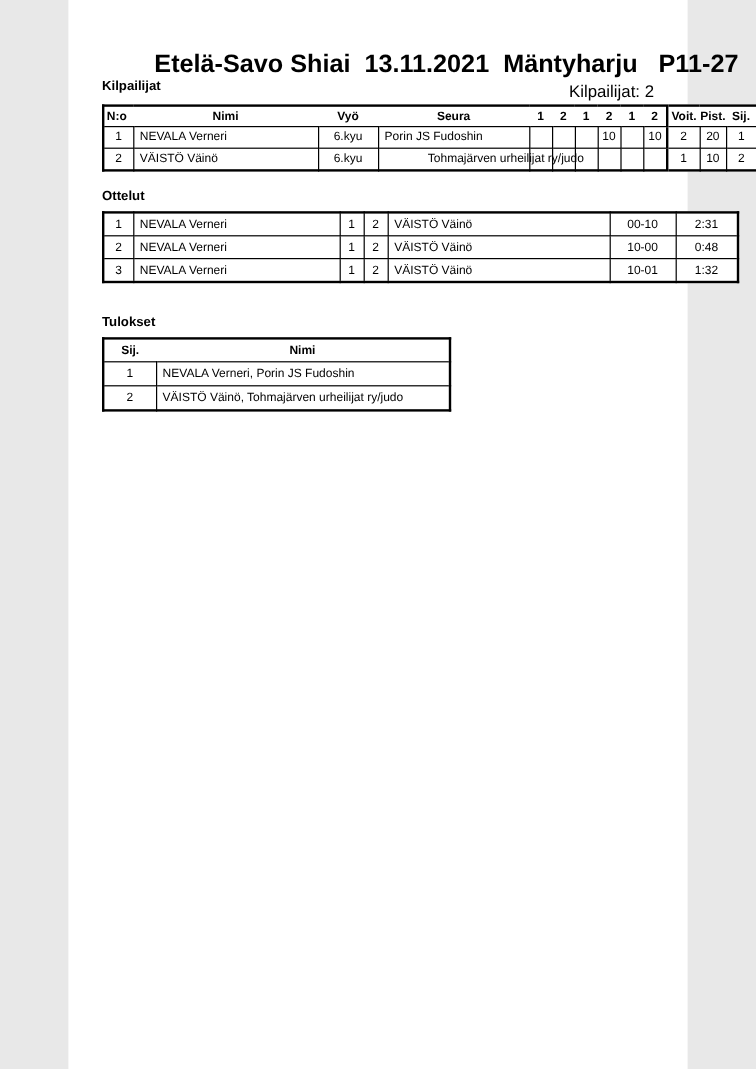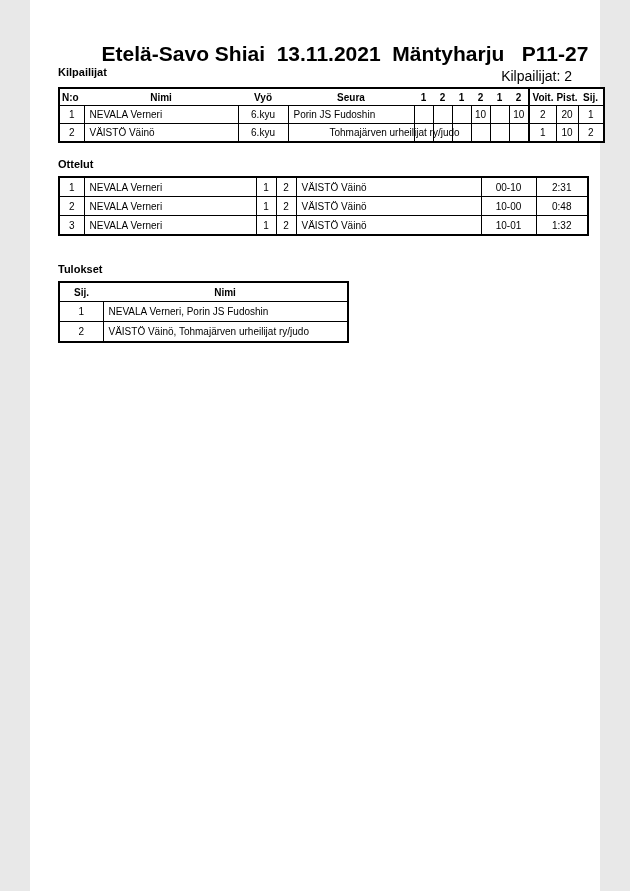--- a/index.html
+++ b/index.html
@@ -1,17 +1,17 @@
 <!DOCTYPE html>
 <html><head>
 <meta charset="utf-8">
 <style>
   html,body { margin:0; padding:0; background:#e8e8e8; }
   .page {
-    position:relative; width:570px; height:891px; margin:0 auto;
+    position:relative; width:516px; height:891px; margin:0 auto;
     background:#ffffff; color:#000;
     font-family:"Liberation Sans","DejaVu Sans",sans-serif;
   }
   .title {
     position:absolute; top:42px; left:0; width:630px;
     text-align:center; font-size:21px; font-weight:bold;
     white-space:pre; letter-spacing:0;
   }
   .caption {
     position:absolute; text-align:left;

